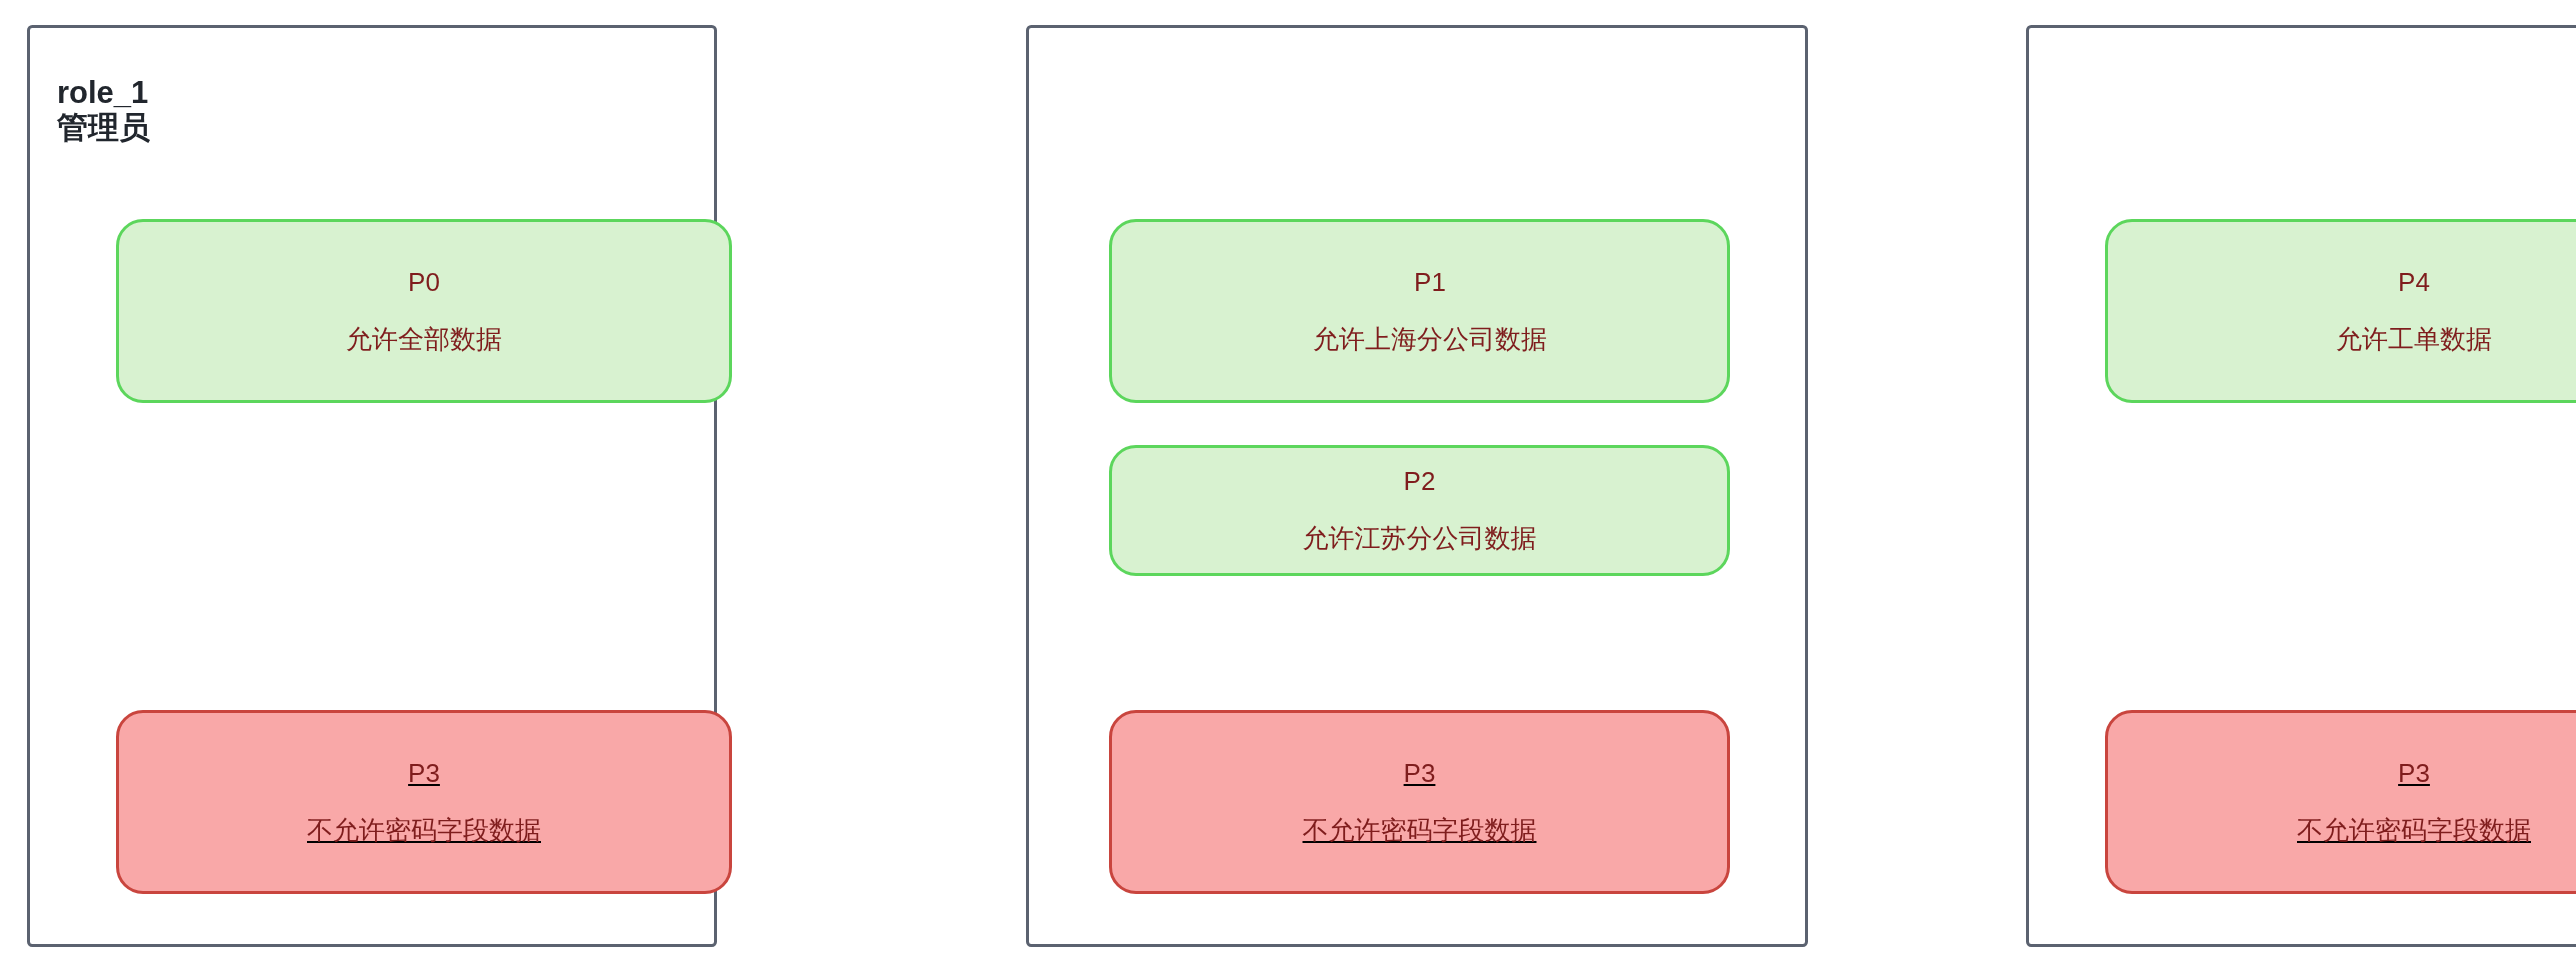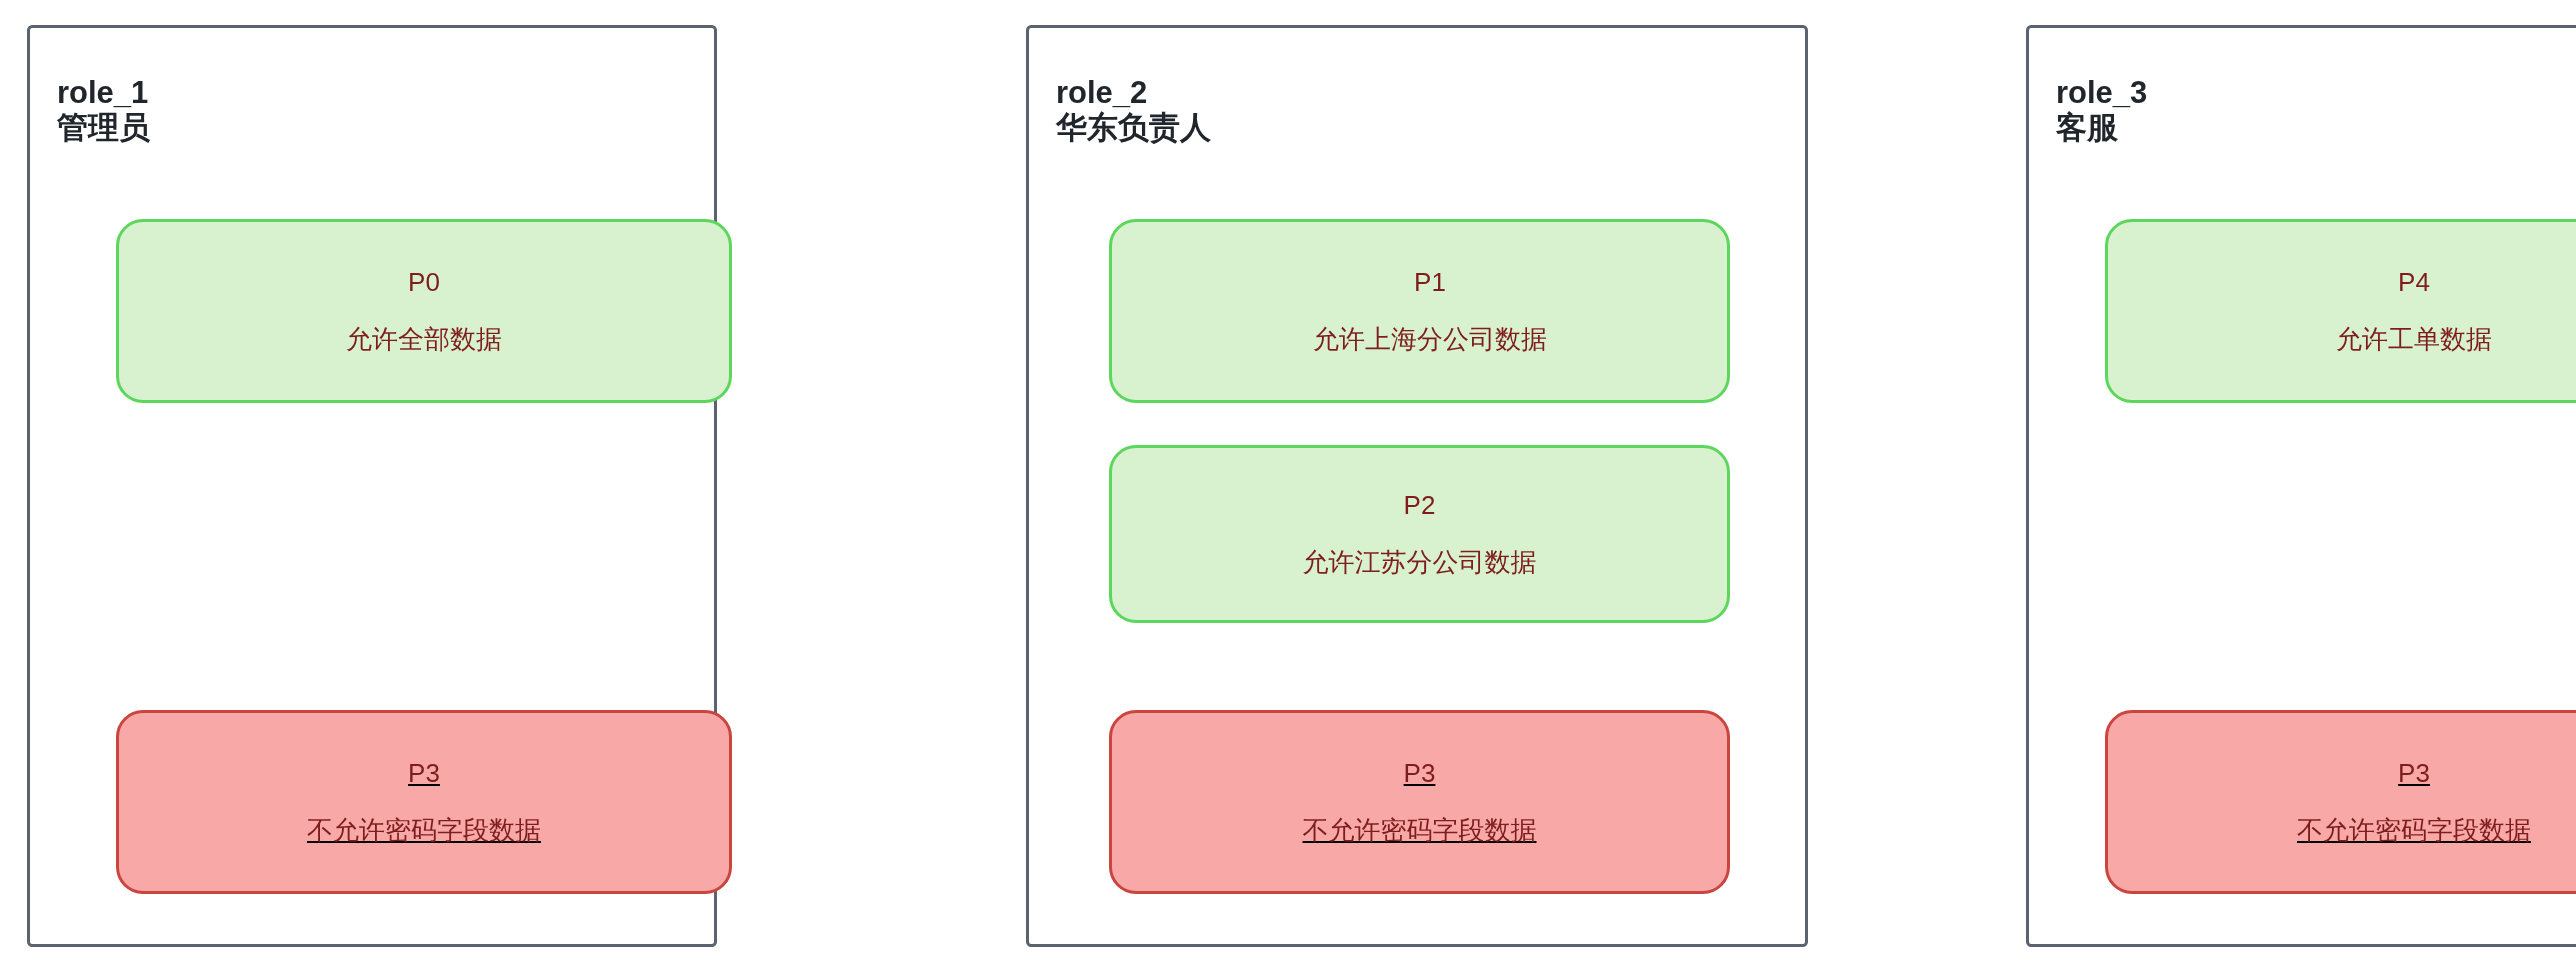--- a/index.html
+++ b/index.html
@@ -95,46 +95,38 @@
       <span class="pdesc">允许全部数据</span>
     </div>
 
     <div class="perm-node deny" style="left:86px; top:682px; width:616px; height:184px;">
       <span class="pid">P3</span>
       <span class="pdesc">不允许密码字段数据</span>
     </div>
   </div>
 
   <div class="role-panel" style="left:1026px; top:25px; width:782px; height:922px;">
-    <div class="panel-title">
-      <span>role_2</span>
-      <span class="line2">华东负责人</span>
-    </div>
 
     <div class="perm-node allow" style="left:80px; top:191px; width:621px; height:184px;padding-left:21px;">
       <span class="pid">P1</span>
       <span class="pdesc">允许上海分公司数据</span>
     </div>
 
-    <div class="perm-node allow" style="left:80px; top:417px; width:621px; height:178px;">
+    <div class="perm-node allow" style="left:80px; top:417px; width:621px; height:131px;">
       <span class="pid">P2</span>
       <span class="pdesc">允许江苏分公司数据</span>
     </div>
 
     <div class="perm-node deny" style="left:80px; top:682px; width:621px; height:184px;">
       <span class="pid">P3</span>
       <span class="pdesc">不允许密码字段数据</span>
     </div>
   </div>
 
   <div class="role-panel" style="left:2026px; top:25px; width:778px; height:922px;">
-    <div class="panel-title">
-      <span>role_3</span>
-      <span class="line2">客服</span>
-    </div>
 
     <div class="perm-node allow" style="left:76px; top:191px; width:618px; height:184px;">
       <span class="pid">P4</span>
       <span class="pdesc">允许工单数据</span>
     </div>
 
     <div class="perm-node deny" style="left:76px; top:682px; width:618px; height:184px;">
       <span class="pid">P3</span>
       <span class="pdesc">不允许密码字段数据</span>
     </div>

